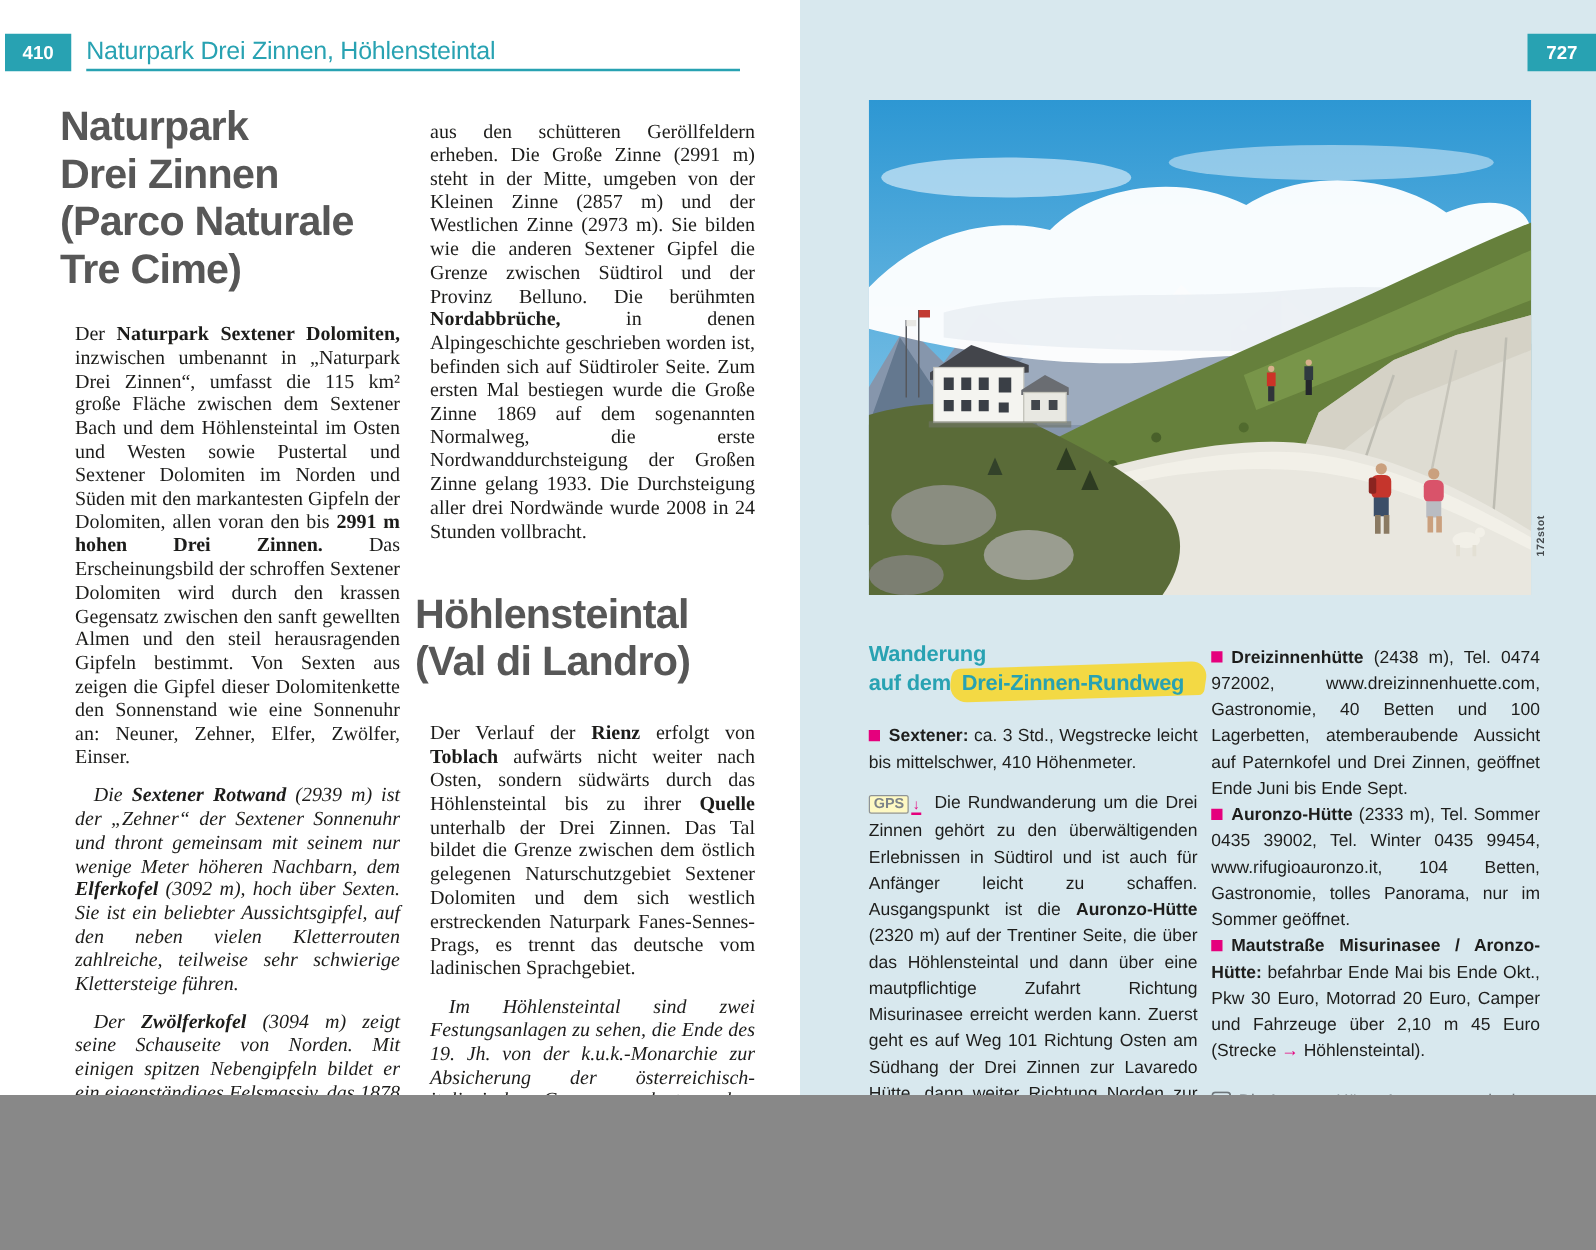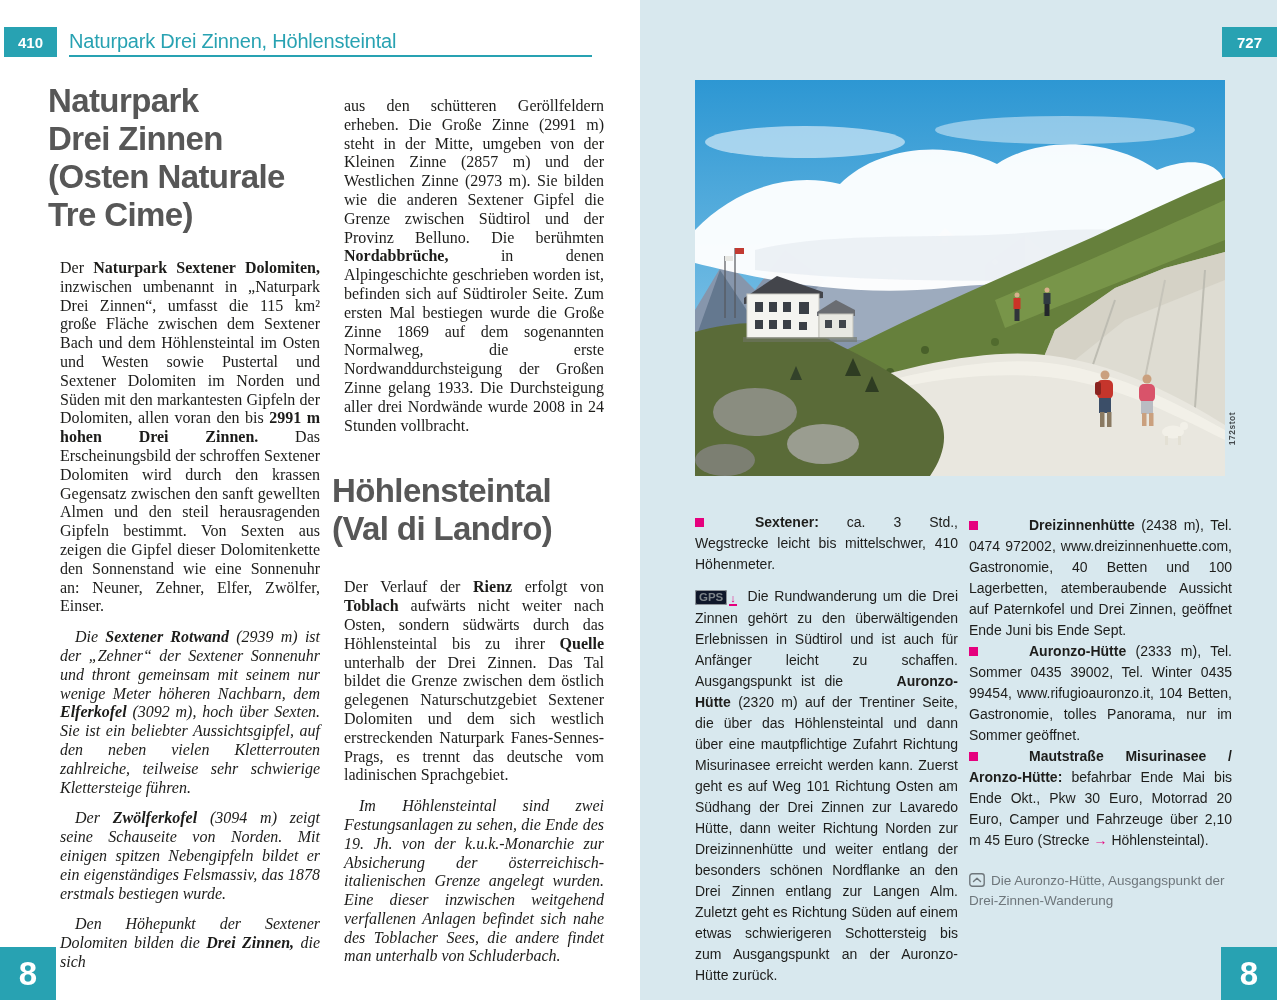--- a/index.html
+++ b/index.html
@@ -1,16 +1,16 @@
 <!DOCTYPE html>
 <html lang="de"><head>
 <meta charset="utf-8">
 <style>
   html,body{margin:0;padding:0;background:#888;}
-  #spread{position:relative;width:1277px;height:1000px;background:#ffffff;
+  #spread{position:relative;width:1277px;height:876px;background:#ffffff;
     font-family:"Liberation Sans",sans-serif;overflow:hidden;}
   .right-bg{position:absolute;left:640px;top:0;width:637px;height:1000px;background:#d8e8ee;}
 
   
   .pn{position:absolute;top:27px;height:30px;background:#28a2b2;color:#fff;
     font-weight:700;font-size:15px;display:flex;align-items:center;justify-content:center;}
   .pn-left{left:4px;width:53px;}
   .pn-right{left:1222px;width:55px;}
   .header-title{position:absolute;left:69px;top:30px;font-size:20px;font-weight:400;
     color:#28a2b2;letter-spacing:-0.2px;white-space:nowrap;}
@@ -25,33 +25,33 @@
   .serif{font-family:"Liberation Serif",serif;font-size:16px;line-height:18.8px;color:#1c1c1a;
     text-align:justify;margin:12px;}
   .serif b{font-weight:700;}
   .ind{text-indent:15px;font-style:italic;}
 
   
   .rcol1{position:absolute;left:695px;top:512px;width:263px;}
   .rcol2{position:absolute;left:969px;top:515px;width:263px;}
   h3{font-weight:700;font-size:17.5px;line-height:23px;color:#28a2b2;margin:0 0 20px;letter-spacing:-0.2px;}
   .sans{font-size:14px;line-height:21px;color:#1d1d1b;text-align:justify;margin:0 0 11px;}
-  .sans b{font-weight:700;margin-left:44px;}
+  .sans b{font-weight:700;}
   .entry{margin:0;}
   .pk{color:#e5007d;font-weight:700;}
   .bullet{display:inline-block;width:9px;height:9px;background:#e5007d;margin-right:7px;}
 
   .hl{position:relative;z-index:0;padding:0 4px;}
   .hl::before{content:"";position:absolute;z-index:-1;left:-5px;right:-14px;top:-4px;bottom:-3px;
     background:#f3d944;transform:rotate(-1.8deg) skewX(-10deg);
     border-radius:6px 14px 4px 16px;}
 
   .gps{white-space:nowrap;margin-right:5px;}
   .gps-box{border:1.4px solid #8d9398;color:#7d8489;font-weight:700;font-size:11.5px;
-    padding:0 3px 1px;border-radius:2px;background:#0f172a;}
+    padding:0 3px 1px;border-radius:2px;background:#fef9c3;}
   .gps-arrow{color:#e5007d;font-weight:700;font-size:11px;line-height:1;display:inline-block;
     border-bottom:2px solid #e5007d;margin-left:2px;transform:translateY(1px);padding:0 1px;}
 
   
   .photo{position:absolute;left:695px;top:80px;width:530px;height:396px;}
   .photo svg{display:block;}
   .credit{position:absolute;left:1227px;top:412px;font-size:8.5px;color:#454a4d;
     writing-mode:vertical-rl;transform:rotate(180deg);letter-spacing:.5px;font-weight:700;}
 
   .caption{margin-top:20px;font-size:13.5px;line-height:20px;color:#6e767b;text-align:left;}
@@ -70,21 +70,21 @@
   <div class="right-bg"></div>
 
   <div class="pn pn-left">410</div>
   <div class="header-title">Naturpark Drei Zinnen, Höhlensteintal</div>
   <div class="header-rule"></div>
   <div class="pn pn-right">727</div>
 
   <div class="col1">
     <h1>Naturpark
 Drei Zinnen
-(Osten Naturale
+(Parco Naturale
 Tre Cime)</h1>
     <p class="serif">Der <b>Naturpark Sextener Dolomiten,</b> inzwischen umbenannt in „Naturpark Drei Zinnen“, umfasst die 115 km² große Fläche zwischen dem Sextener Bach und dem Höhlensteintal im Osten und Westen sowie Pustertal und Sextener Dolomiten im Norden und Süden mit den markantesten Gipfeln der Dolomiten, allen voran den bis <b>2991 m hohen Drei Zinnen.</b> Das Erscheinungsbild der schroffen Sextener Dolomiten wird durch den krassen Gegensatz zwischen den sanft gewellten Almen und den steil herausragenden Gipfeln bestimmt. Von Sexten aus zeigen die Gipfel dieser Dolomitenkette den Sonnenstand wie eine Sonnenuhr an: Neuner, Zehner, Elfer, Zwölfer, Einser.</p>
     <p class="serif ind">Die <b>Sextener Rotwand</b> (2939 m) ist der „Zehner“ der Sextener Sonnenuhr und thront gemeinsam mit seinem nur wenige Meter höheren Nachbarn, dem <b>Elferkofel</b> (3092 m), hoch über Sexten. Sie ist ein beliebter Aussichtsgipfel, auf den neben vielen Kletterrouten zahlreiche, teilweise sehr schwierige Klettersteige führen.</p>
     <p class="serif ind">Der <b>Zwölferkofel</b> (3094 m) zeigt seine Schauseite von Norden. Mit einigen spitzen Nebengipfeln bildet er ein eigenständiges Felsmassiv, das 1878 erstmals bestiegen wurde.</p>
     <p class="serif ind">Den Höhepunkt der Sextener Dolomiten bilden die <b>Drei Zinnen,</b> die sich</p>
   </div>
 
   <div class="col2">
     <p class="serif">aus den schütteren Geröllfeldern erheben. Die Große Zinne (2991 m) steht in der Mitte, umgeben von der Kleinen Zinne (2857 m) und der Westlichen Zinne (2973 m). Sie bilden wie die anderen Sextener Gipfel die Grenze zwischen Südtirol und der Provinz Belluno. Die berühmten <b>Nordabbrüche,</b> in denen Alpingeschichte geschrieben worden ist, befinden sich auf Südtiroler Seite. Zum ersten Mal bestiegen wurde die Große Zinne 1869 auf dem sogenannten Normalweg, die erste Nordwanddurchsteigung der Großen Zinne gelang 1933. Die Durchsteigung aller drei Nordwände wurde 2008 in 24 Stunden vollbracht.</p>
     <h2>Höhlensteintal
@@ -190,20 +190,22 @@
         <ellipse cx="478" cy="352" rx="11" ry="6.5" fill="#f2f0e8"></ellipse>
         <circle cx="489" cy="346" r="4" fill="#f2f0e8"></circle>
         <rect x="470" y="356" width="3" height="9" fill="#e3e0d4"></rect>
           <rect x="483" y="356" width="3" height="9" fill="#e3e0d4"></rect>
       </g>
     </svg>
   </div>
   <div class="credit">172stot</div>
 
   <div class="rcol1">
+    <h3><span>Wanderung</span><br>
+      <span>auf dem </span><span class="hl">Drei-Zinnen-Rundweg</span></h3>
     <p class="sans"><span class="bullet"></span><span><b>Sextener:</b> ca. 3 Std., Wegstrecke leicht bis mittelschwer, 410 Höhenmeter.</span></p>
     <p class="sans"><span class="gps"><span class="gps-box">GPS</span><span class="gps-arrow">↓</span></span> <span>Die Rundwanderung um die Drei Zinnen gehört zu den überwältigenden Erlebnissen in Südtirol und ist auch für Anfänger leicht zu schaffen. Ausgangspunkt ist die <b>Auronzo-Hütte</b> (2320 m) auf der Trentiner Seite, die über das Höhlensteintal und dann über eine mautpflichtige Zufahrt Richtung Misurinasee erreicht werden kann. Zuerst geht es auf Weg 101 Richtung Osten am Südhang der Drei Zinnen zur Lavaredo Hütte, dann weiter Richtung Norden zur Dreizinnenhütte und weiter entlang der besonders schönen Nordflanke an den Drei Zinnen entlang zur Langen Alm. Zuletzt geht es Richtung Süden auf einem etwas schwierigeren Schottersteig bis zum Ausgangspunkt an der Auronzo-Hütte zurück.</span></p>
   </div>
 
   <div class="rcol2">
     <p class="sans entry"><span class="bullet"></span><span><b>Dreizinnenhütte</b> (2438 m), Tel. 0474 972002, www.dreizinnenhuette.com, Gastronomie, 40 Betten und 100 Lagerbetten, atemberaubende Aussicht auf Paternkofel und Drei Zinnen, geöffnet Ende Juni bis Ende Sept.</span></p>
     <p class="sans entry"><span class="bullet"></span><span><b>Auronzo-Hütte</b> (2333 m), Tel. Sommer 0435 39002, Tel. Winter 0435 99454, www.rifugioauronzo.it, 104 Betten, Gastronomie, tolles Panorama, nur im Sommer geöffnet.</span></p>
     <p class="sans entry"><span class="bullet"></span><span><b>Mautstraße Misurinasee / Aronzo-Hütte:</b> befahrbar Ende Mai bis Ende Okt., Pkw 30 Euro, Motorrad 20 Euro, Camper und Fahrzeuge über 2,10 m 45 Euro (Strecke <span class="pk">→</span> Höhlensteintal).</span></p>
     <div class="caption">
       <svg width="16" height="14" viewBox="0 0 16 14">

